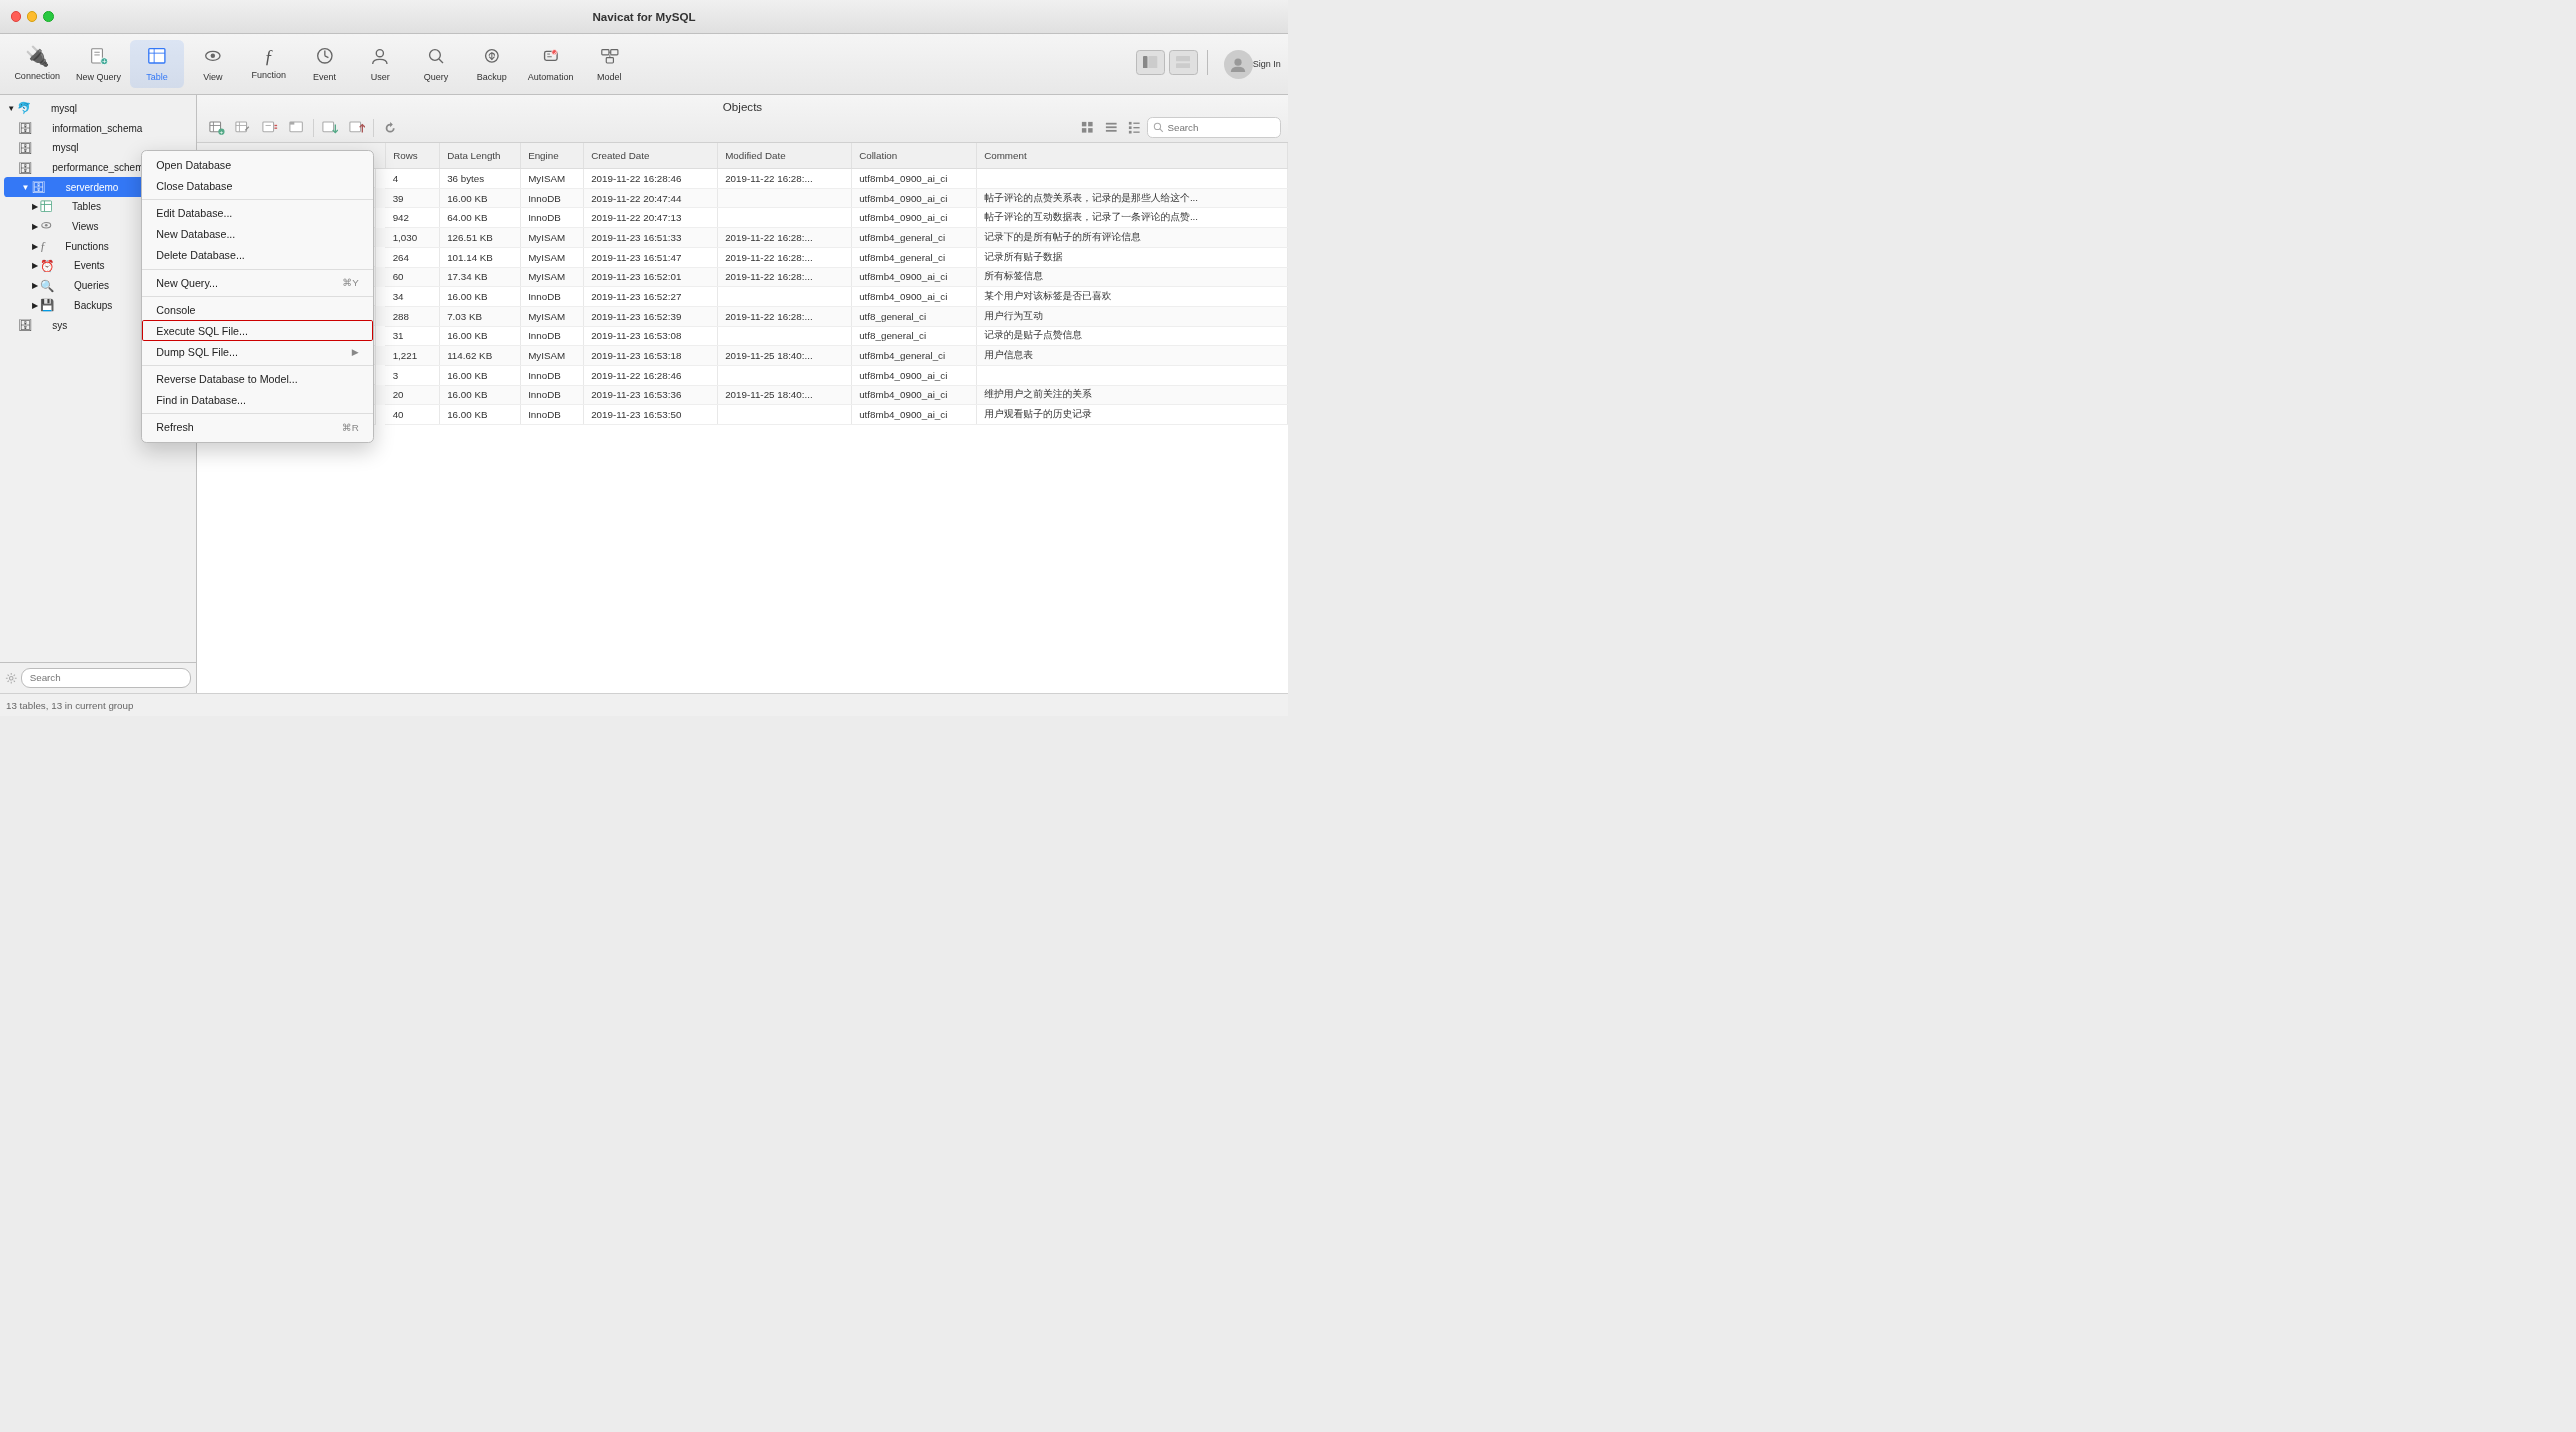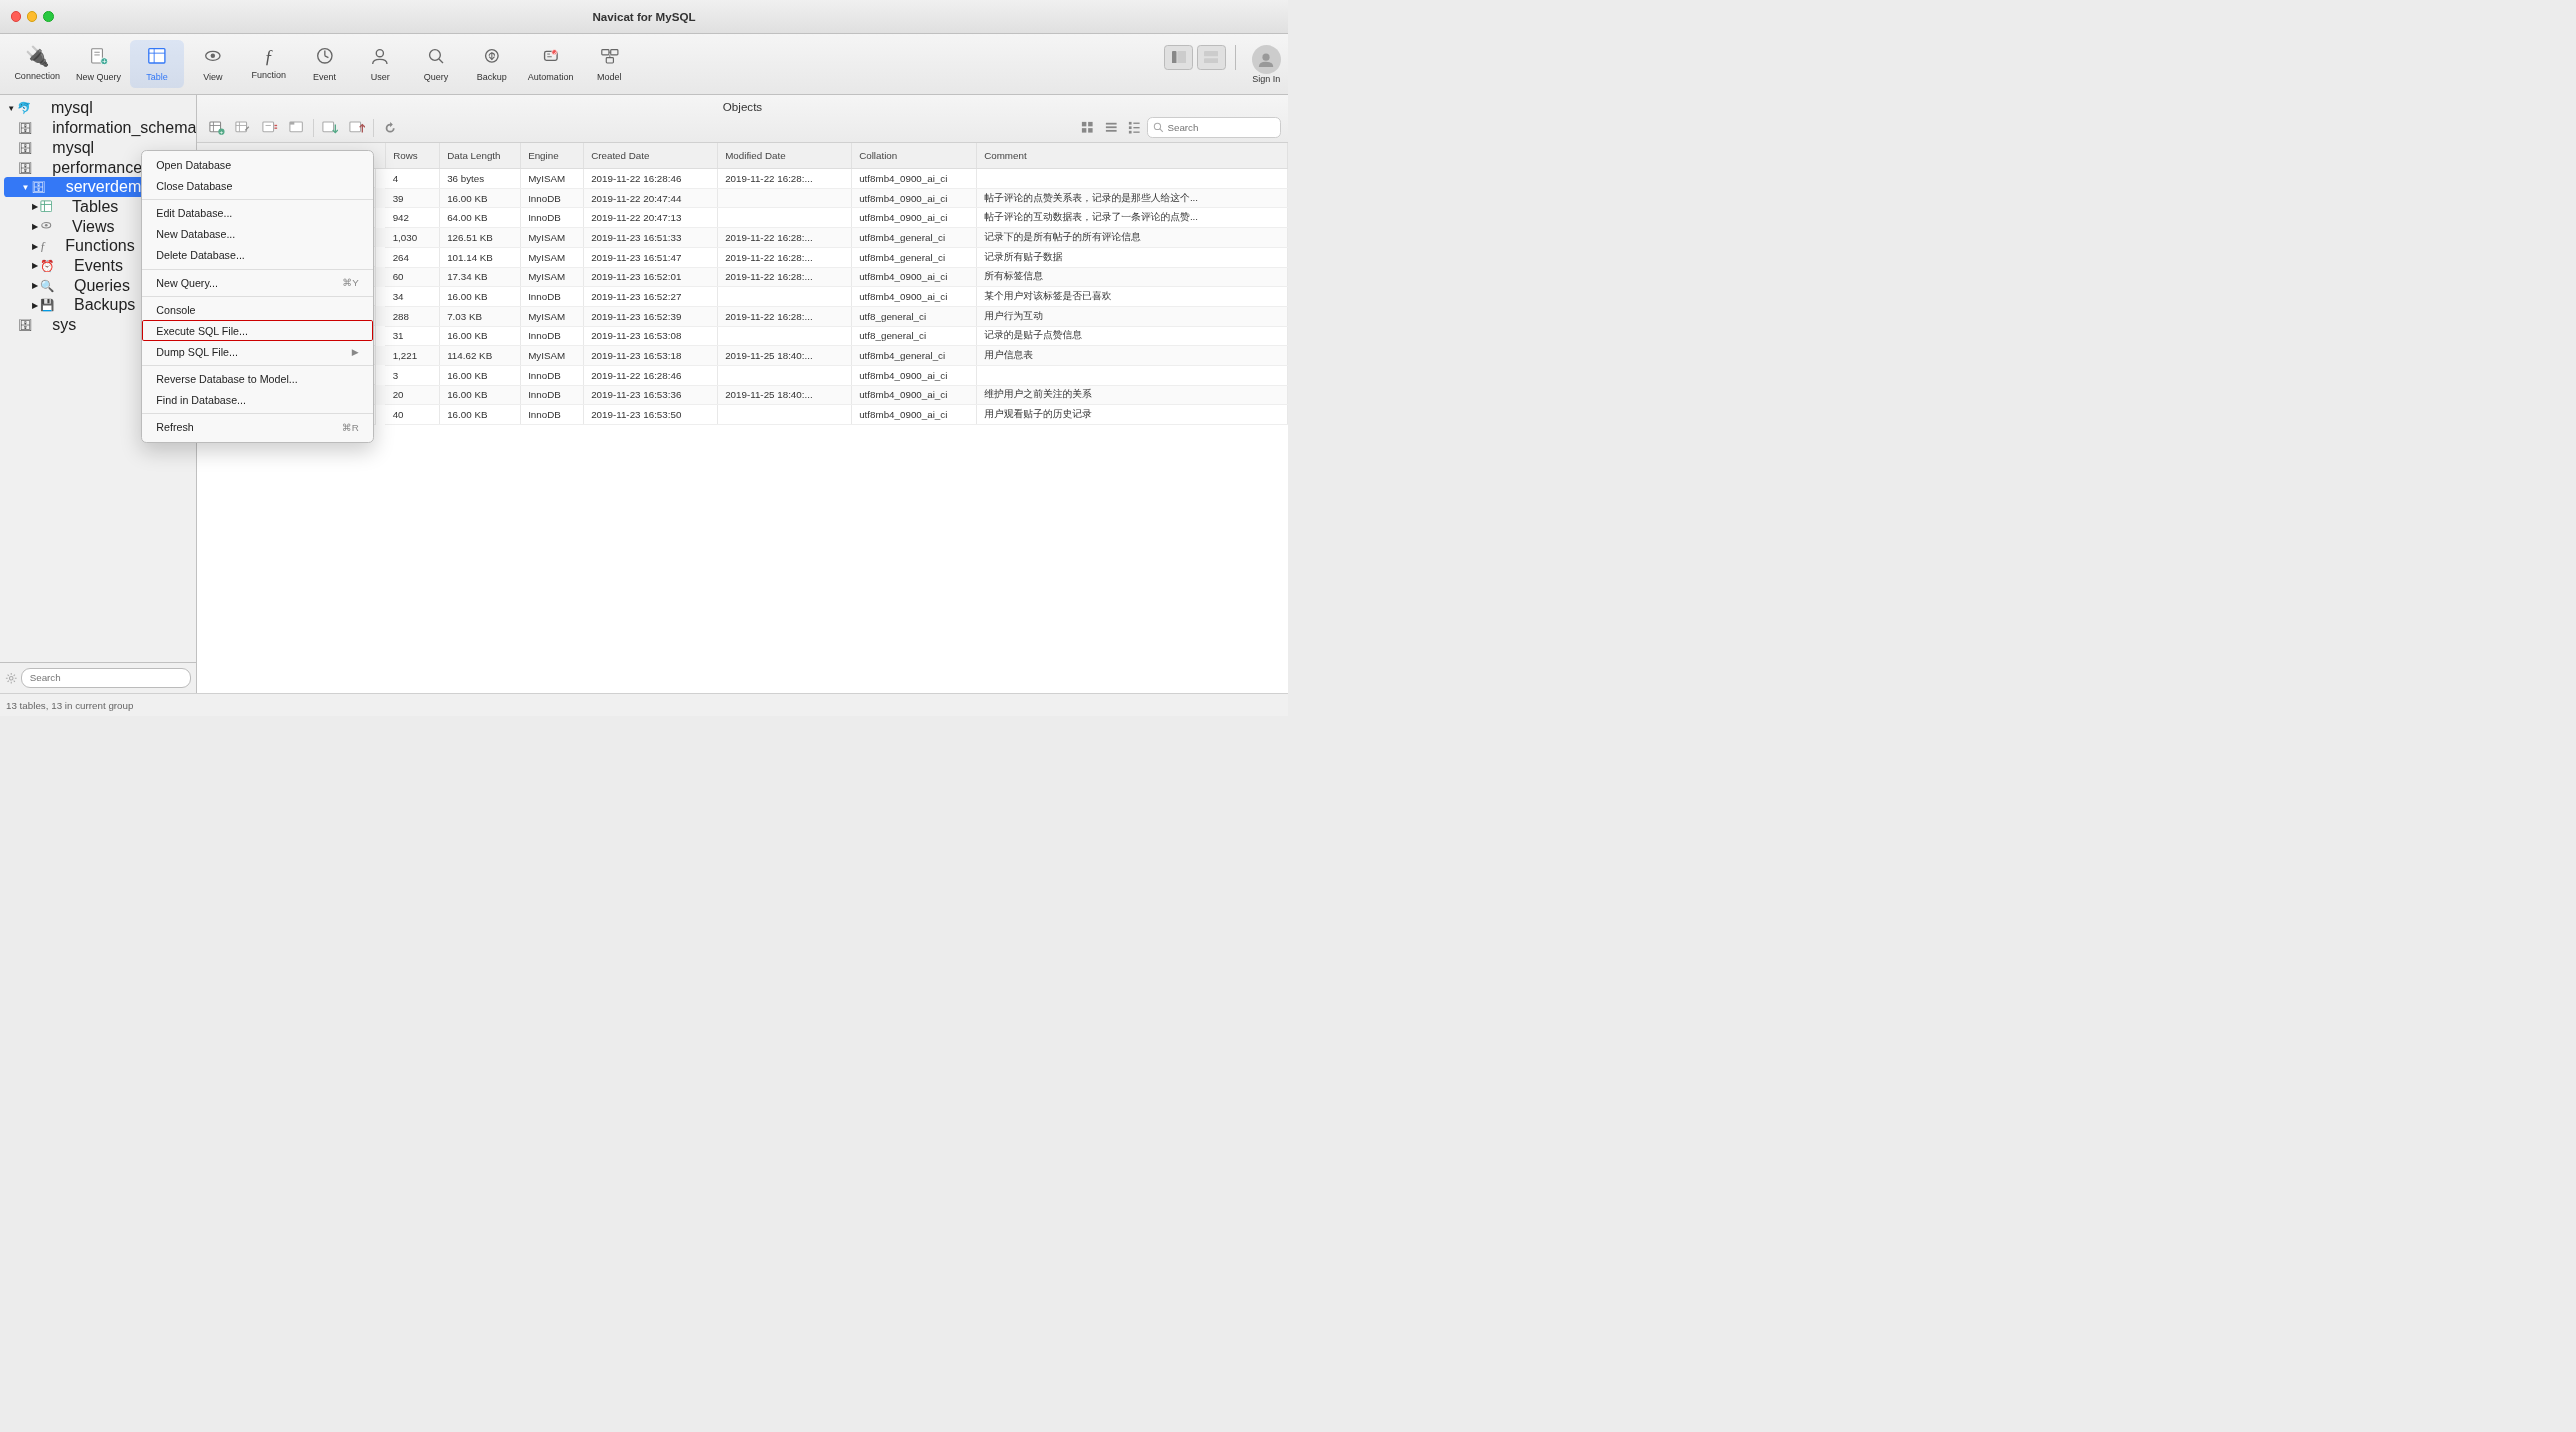--- a/index.html
+++ b/index.html
@@ -89,21 +89,21 @@
       border: 0.9px solid #bbb;
       border-radius: 3.6px;
       display: flex;
       align-items: center;
       justify-content: center;
       cursor: pointer;
       font-size: 12.5px;
     }
     .sign-in-btn {
       display: flex;
-      flex-direction: column;
+      flex-direction: row;
       align-items: center;
       cursor: pointer;
       margin-left: 7.2px;
     }
     .avatar-circle {
       width: 29px;
       height: 29px;
       border-radius: 50%;
       background: #ccc;
       display: flex;
@@ -138,21 +138,21 @@
       align-items: center;
       padding: 1.8px 3.6px 1.8px 7.2px;
       cursor: pointer;
       height: 19.7px;
       font-size: 10.7px;
       color: #222;
     }
     .tree-item.selected { background: #3478f6; color: white; border-radius: 3.6px; margin: 0 3.6px; }
     .tree-item.selected .tree-icon { color: white; }
     .tree-icon { margin-right: 3.6px; font-size: 11.6px; }
-    .tree-label { font-size: 16px; padding-left: 16px; }
+    .tree-label { font-size: 10px; padding-left: 16px; }
     .tree-indent-1 { padding-left: 18px; }
     .tree-indent-2 { padding-left: 32px; }
     .triangle { font-size: 8px; margin-right: 1.8px; }
 
     
     .sidebar-bottom {
       border-top: 0.9px solid #c0c0c0;
       padding: 5.4px;
       display: flex;
       align-items: center;

